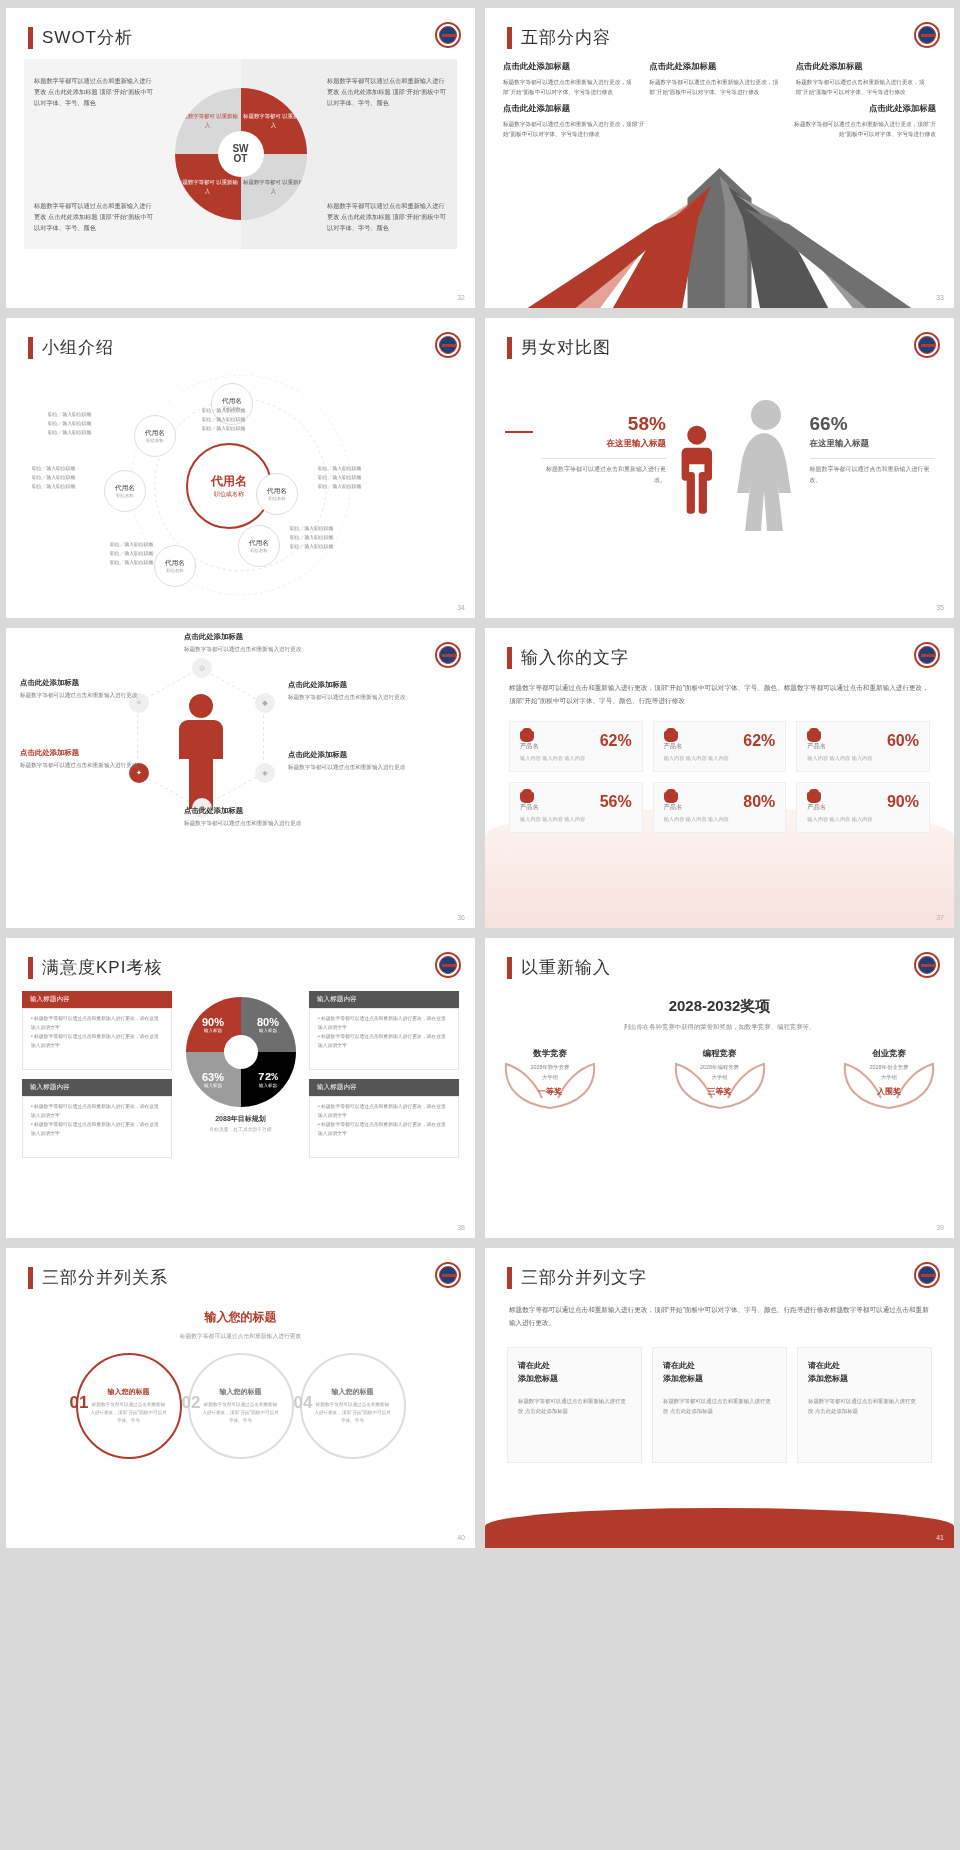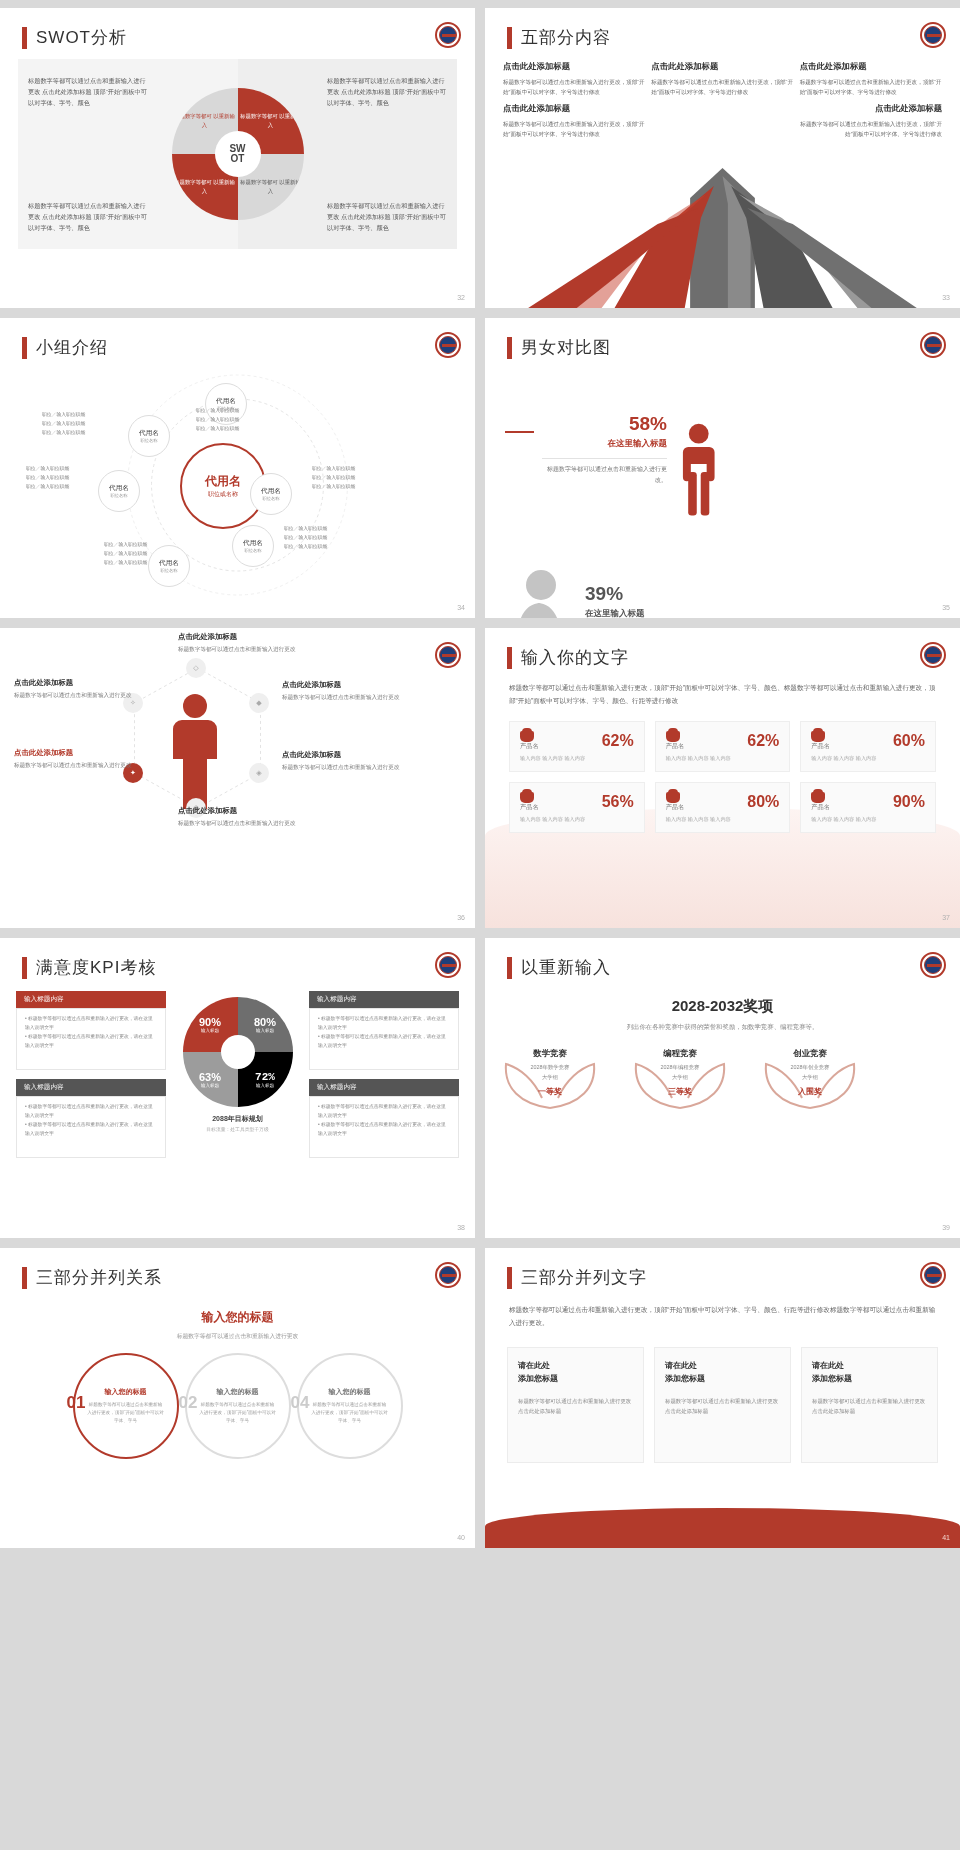--- a/index.html
+++ b/index.html
@@ -6,21 +6,21 @@
   body {
     width: 960px;
     background: #d9d9d9;
     font-family: "Liberation Sans", sans-serif;
     color: #333;
   }
   .deck {
     display: grid;
     grid-template-columns: 1fr 1fr;
     gap: 10px;
-    padding: 8px 0;
+    padding: 8px 6px;
   }
   .slide {
     position: relative;
     width: 100%;
     height: 300px;
     background: #ffffff;
     overflow: hidden;
   }
   .slide-num {
     position: absolute;
@@ -119,21 +119,21 @@
   .node .n2 { font-size: 4.3px; color: #999; }
   .node.small { width: 42px; height: 42px; }
   .node.center {
     width: 86px; height: 86px; border: 2px solid #b23a2b;
   }
   .node.center .n1 { font-size: 12px; color: #b23a2b; font-weight: bold; }
   .node.center .n2 { font-size: 6px; color: #b23a2b; }
   .lbl { position: absolute; font-size: 4.8px; line-height: 1.85; color: #777; }
 
   
-  .gender { display: flex; margin: 26px 20px 0; gap: 10px; flex-direction: column; }
+  .gender { display: flex; margin: 26px 20px 0; gap: 10px; }
   .g-col { width: 50%; display: flex; align-items: flex-start; gap: 8px; }
   .g-txt { padding-top: 28px; }
   .g-pct { font-size: 19px; font-weight: bold; }
   .g-pct.red { color: #b23a2b; }
   .g-pct.gray { color: #555; }
   .g-sub { font-size: 8.5px; font-weight: bold; margin-top: 3px; }
   .g-sub.red { color: #b23a2b; }
   .g-sub.gray { color: #555; }
   .g-desc { font-size: 6px; color: #777; line-height: 1.8; margin-top: 8px; border-top: 1px solid #e2e2e2; padding-top: 5px; width: 125px;}
   .g-rule { width: 44px; height: 2px; background: #b23a2b; margin: 46px 0 0 0;}
@@ -175,21 +175,21 @@
   .dq.c { left:0; bottom:0; background:#9c9c9c; }
   .dq.d { right:0; bottom:0; background:#000000;font-family:Liberation Mono, monospace; }
   .donut-hole { position:absolute; left:50%; top:50%; transform:translate(-50%,-50%); width:34px; height:34px; background:#fff; border-radius:50%;}
   .kpi-foot { text-align: center; margin-top: 7px; }
   .kpi-foot .t { font-size: 7px; font-weight: bold; color: #444; }
   .kpi-foot .s { font-size: 4.8px; color: #aaa; margin-top: 2px;}
 
   
   .aw-title { text-align: center; font-size: 15px; font-weight: bold; color: #333; margin-top: 18px; }
   .aw-sub { text-align: center; font-size: 6.4px; color: #888; margin-top: 7px; }
-  .aw-row { display: flex; justify-content: flex-start; margin-top: 16px; }
+  .aw-row { display: flex; justify-content: space-between; margin-top: 16px; }
   .aw-item { width: 130px; text-align: center; position: relative; }
   .aw-h { font-size: 8.4px; font-weight: bold; color: #333; }
   .aw-p { font-size: 5.4px; color: #888; line-height: 1.8; margin-top: 4px;}
   .aw-badge { font-size: 8px; font-weight: bold; color: #b23a2b; margin-top: 4px; }
   .laurel { position: absolute; left: 50%; top: 2px; transform: translateX(-50%); width: 120px; height: 62px; }
 
   
   .tp-title { text-align: center; font-size: 12px; font-weight: bold; color: #b23a2b; margin-top: 20px; }
   .tp-sub { text-align: center; font-size: 5.8px; color: #999; margin-top: 6px; }
   .tp-row { display: flex; justify-content: center; gap: 6px; margin-top: 12px; align-items: center;}
@@ -400,21 +400,21 @@
           <rect x="20" y="78" width="13" height="66" rx="5" fill="#b23a2b"></rect>
           <rect x="39" y="78" width="13" height="66" rx="5" fill="#b23a2b"></rect>
         </svg>
       </div>
       <div class="g-col">
         <svg width="72" height="150" viewBox="0 0 72 150" style="margin-top:10px">
           <circle cx="36" cy="20" r="15" fill="#c4c4c4"></circle>
           <path d="M36 38 c-14 0 -22 12 -25 34 l-4 26 h12 l2 -14 l-6 52 h16 l3 -40 l3 40 h16 l-6 -52 l2 14 h12 l-4 -26 c-3 -22 -11 -34 -25 -34 z" fill="#c4c4c4"></path>
         </svg>
         <div class="g-txt">
-          <div class="g-pct gray">39%</div>
+          <div class="g-pct gray">66%</div>
           <div class="g-sub gray">在这里输入标题</div>
           <div class="g-desc">标题数字等都可以通过点击和重新输入进行更改。</div>
         </div>
       </div>
     </div>
     <div class="slide-num">35</div>
   </div>
 
   <div class="slide">
     <div class="logo">

